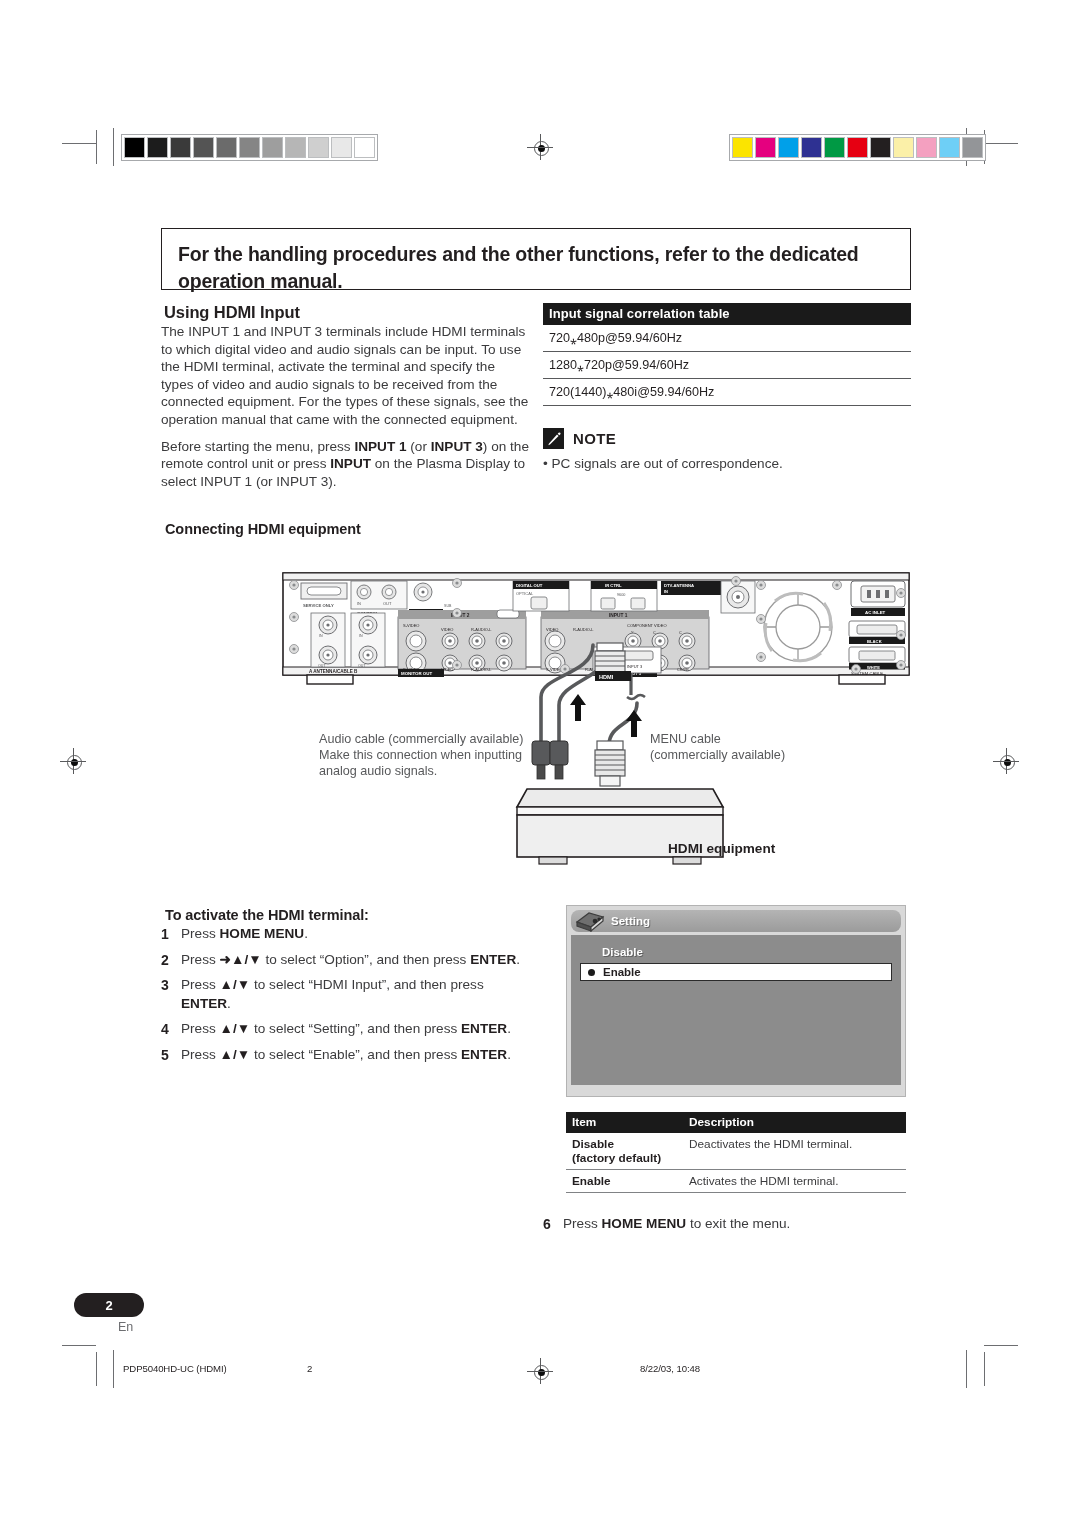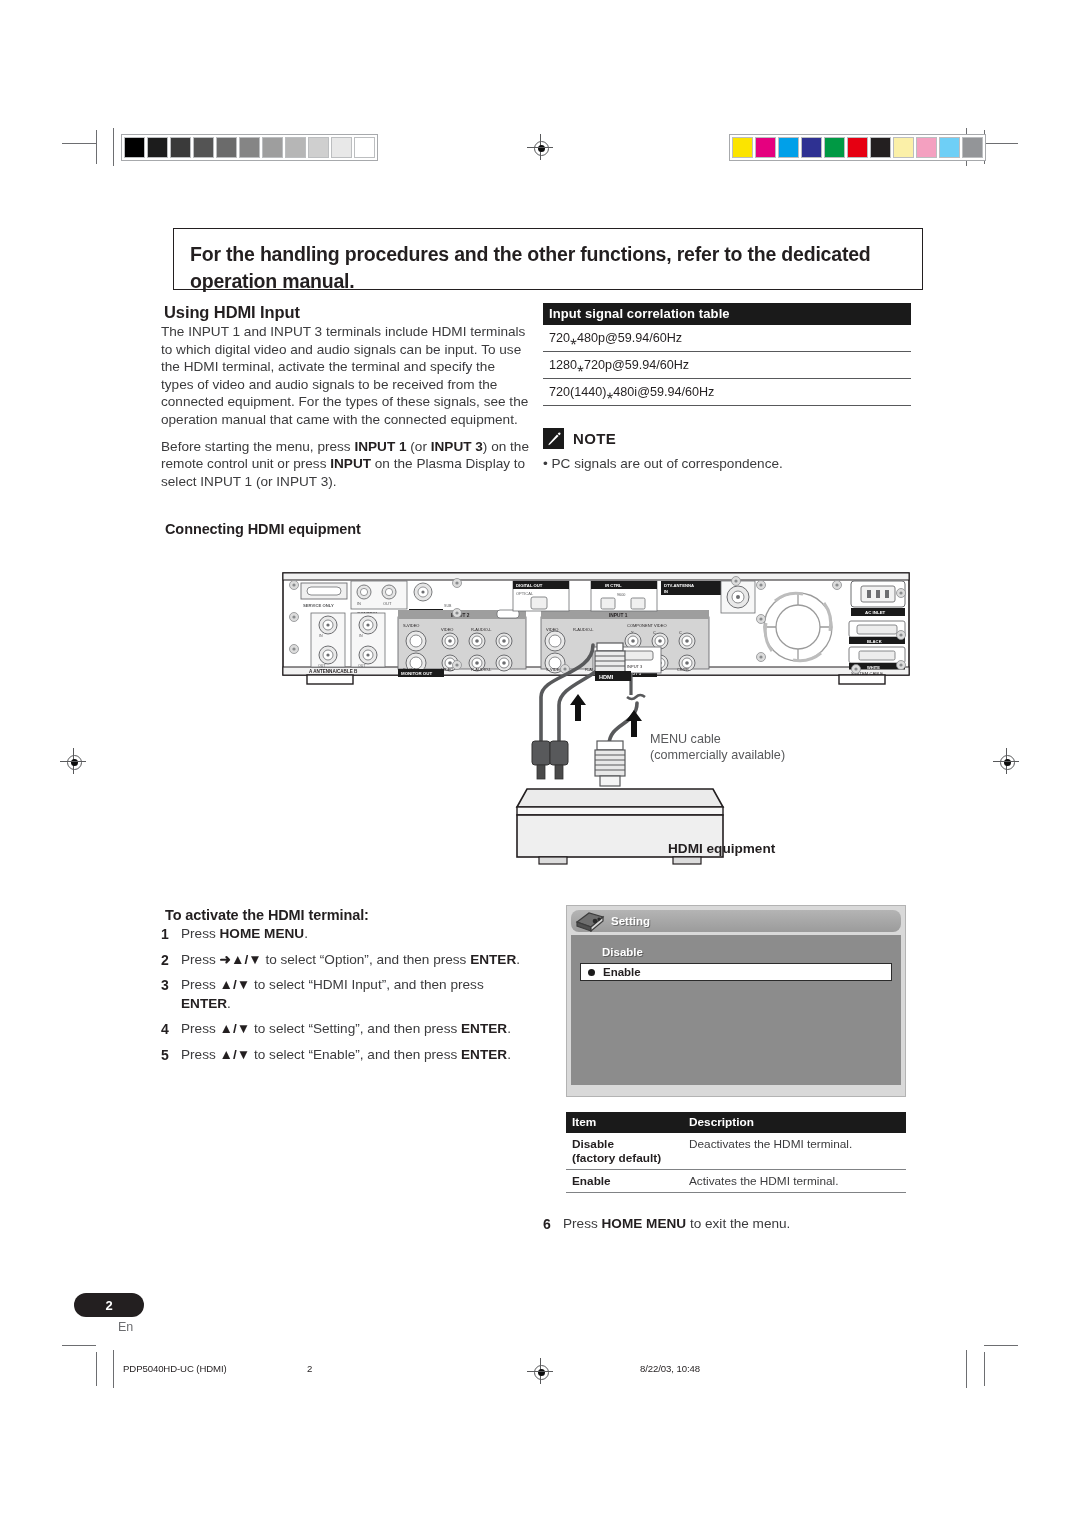--- a/index.html
+++ b/index.html
@@ -22,21 +22,20 @@
 
   
   .bar-wrap{position:absolute;display:flex;padding:2px;background:#ffffff;border:1px solid #a7a9ac;}
   .swatch{width:19px;height:19px;margin-right:2px;border:1px solid #bcbec0;}
   .swatch:last-child{margin-right:0;}
 
   
   .callout{
     position:absolute;border:1.5px solid #231f20;box-sizing:border-box;
     padding:12px 16px 0 16px;
-    margin-left:12px;
   }
   .callout h1{
     margin:0;font-size:19.5px;line-height:27px;font-weight:bold;letter-spacing:-0.2px;
   }
 
   
   h2.sec{margin:0;font-size:16.5px;font-weight:bold;letter-spacing:-0.1px;}
   h3.sub{margin:4px;font-size:14.5px;font-weight:bold;letter-spacing:-0.1px;}
   p.body{margin:0 0 9px 0;font-size:13.6px;line-height:17.6px;color:#3b3b3d;}
   p.body:last-child{margin-bottom:0;}
@@ -496,20 +495,23 @@
     <rect x="434" y="126" width="36" height="10" fill="#1a1a1a"></rect>
     <text x="438" y="134" font-size="5.6" fill="#ffffff" font-family="Liberation Sans, sans-serif" font-weight="bold">HDMI</text>
 
     <path d="M356 262 L366 244 L552 244 L562 262 Z" fill="#ebebeb" stroke="#231f20" stroke-width="1.6"></path>
     <rect x="356" y="262" width="206" height="8" fill="#f7f7f7" stroke="#231f20" stroke-width="1.4"></rect>
     <rect x="356" y="270" width="206" height="42" fill="#efefef" stroke="#231f20" stroke-width="1.6"></rect>
     <rect x="378" y="312" width="28" height="7" fill="#dcdcdc" stroke="#231f20" stroke-width="1.2"></rect>
     <rect x="512" y="312" width="28" height="7" fill="#dcdcdc" stroke="#231f20" stroke-width="1.2"></rect>
   </svg>
 
+  <div class="dlabel" style="left:158px;top:186px;white-space:pre-line;">Audio cable (commercially available)
+Make this connection when inputting
+analog audio signals.</div>
   <div class="dlabel" style="left:489px;top:186px;white-space:pre-line;">MENU cable
 (commercially available)</div>
   <div class="dbold" style="left:507px;top:296px;">HDMI equipment</div>
 </div>
 
 <h3 class="sub abs" style="left:161px;top:903px;">To activate the HDMI terminal:</h3>
 
 <div class="steps" style="left:161px;top:925px;width:370px;">
   <div class="step">
     <span class="step-n">1</span>

